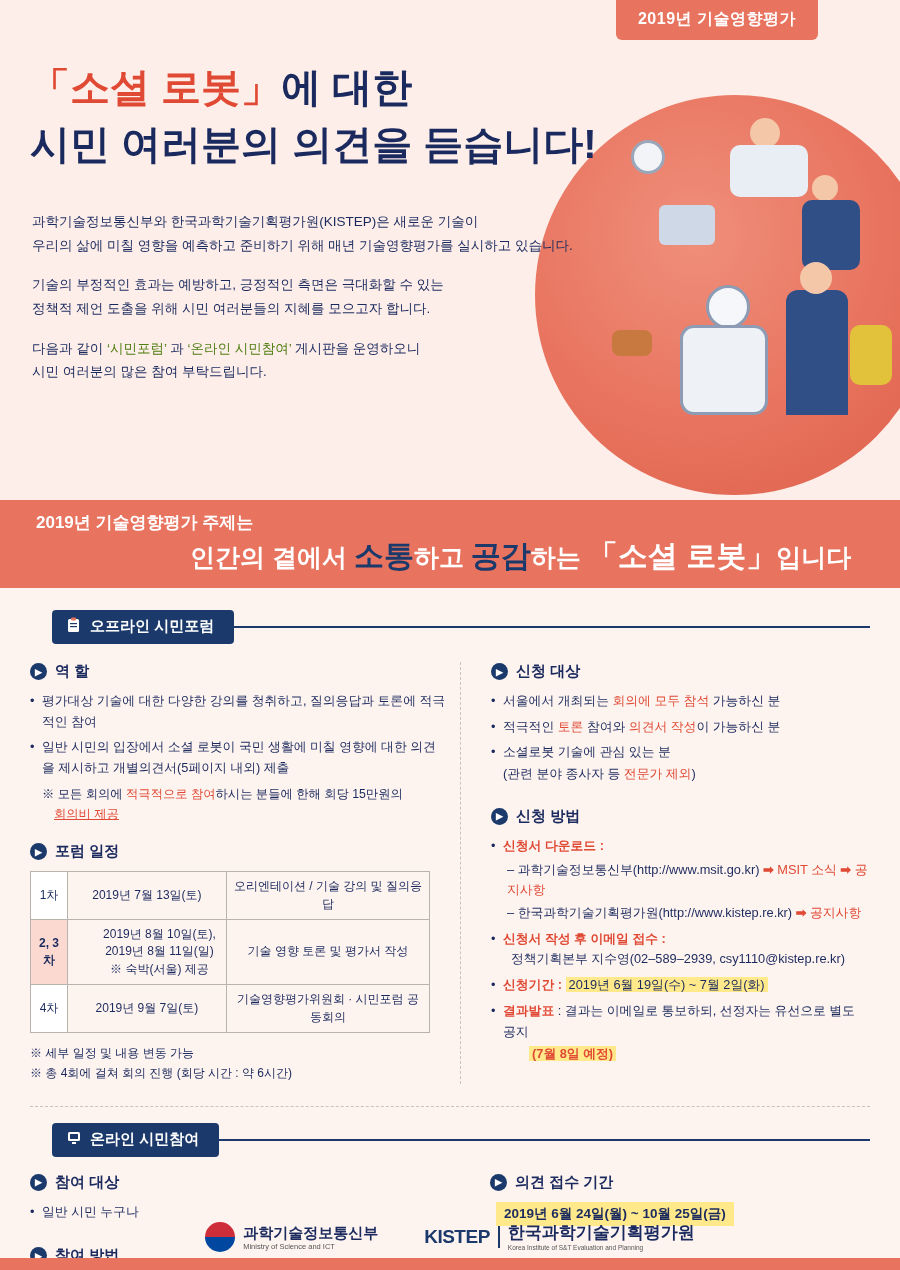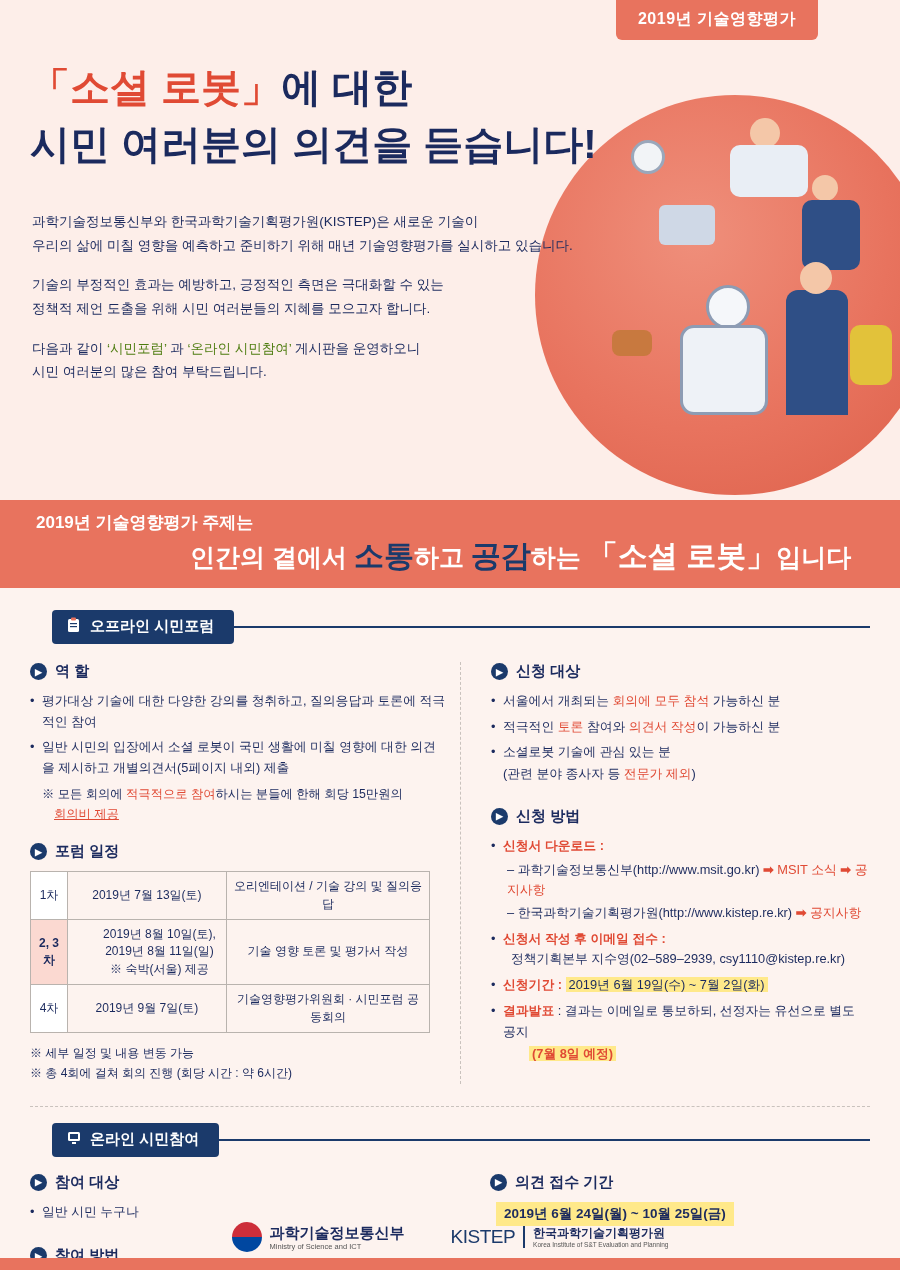--- a/index.html
+++ b/index.html
@@ -103,22 +103,22 @@
   .date-hl { display:inline-block; background:#ffe98a; font-size:13.5px; font-weight:bold; padding:3px 8px; color:#1b2a5e; }
   .arrow { color:#e04a34; font-weight:bold; }
 
   
   .footer { position:absolute; left:0; bottom:18px; width:900px; display:flex; justify-content:center; align-items:center; gap:46px; }
   .logo-a { display:flex; align-items:center; gap:8px; }
   .taegeuk { width:30px; height:30px; border-radius:50%; background:linear-gradient(180deg,#cd2e3a 50%, #0047a0 50%); position:relative; }
   .logo-a .txt .t1 { font-size:15px; font-weight:bold; color:#1b2a5e; line-height:1.2;}
   .logo-a .txt .t2 { font-size:7.5px; color:#555; }
   .logo-b { display:flex; align-items:center; gap:8px; }
-  .kistep { font-size:19px; font-weight:normal; color:#1b3a6b; letter-spacing:-0.5px; border-right:2px solid #1b3a6b; padding-right:8px;}
-  .logo-b .txt .t1 { font-size:12px; font-weight:bold; color:#1b2a5e; line-height:1.2;}
+  .kistep { font-size:19px; font-weight:bold; color:#1b3a6b; letter-spacing:-0.5px; border-right:2px solid #1b3a6b; padding-right:8px;}
+  .logo-b .txt .t1 { font-size:17px; font-weight:bold; color:#1b2a5e; line-height:1.2;}
   .logo-b .txt .t2 { font-size:6.5px; color:#555; }
 
   .bottom-bar { position:absolute; left:0; bottom:0; width:900px; height:12px; background:#e8735e; }
 </style>
 </head>
 <body>
 
 <div class="poster">
 
   <div class="top">

